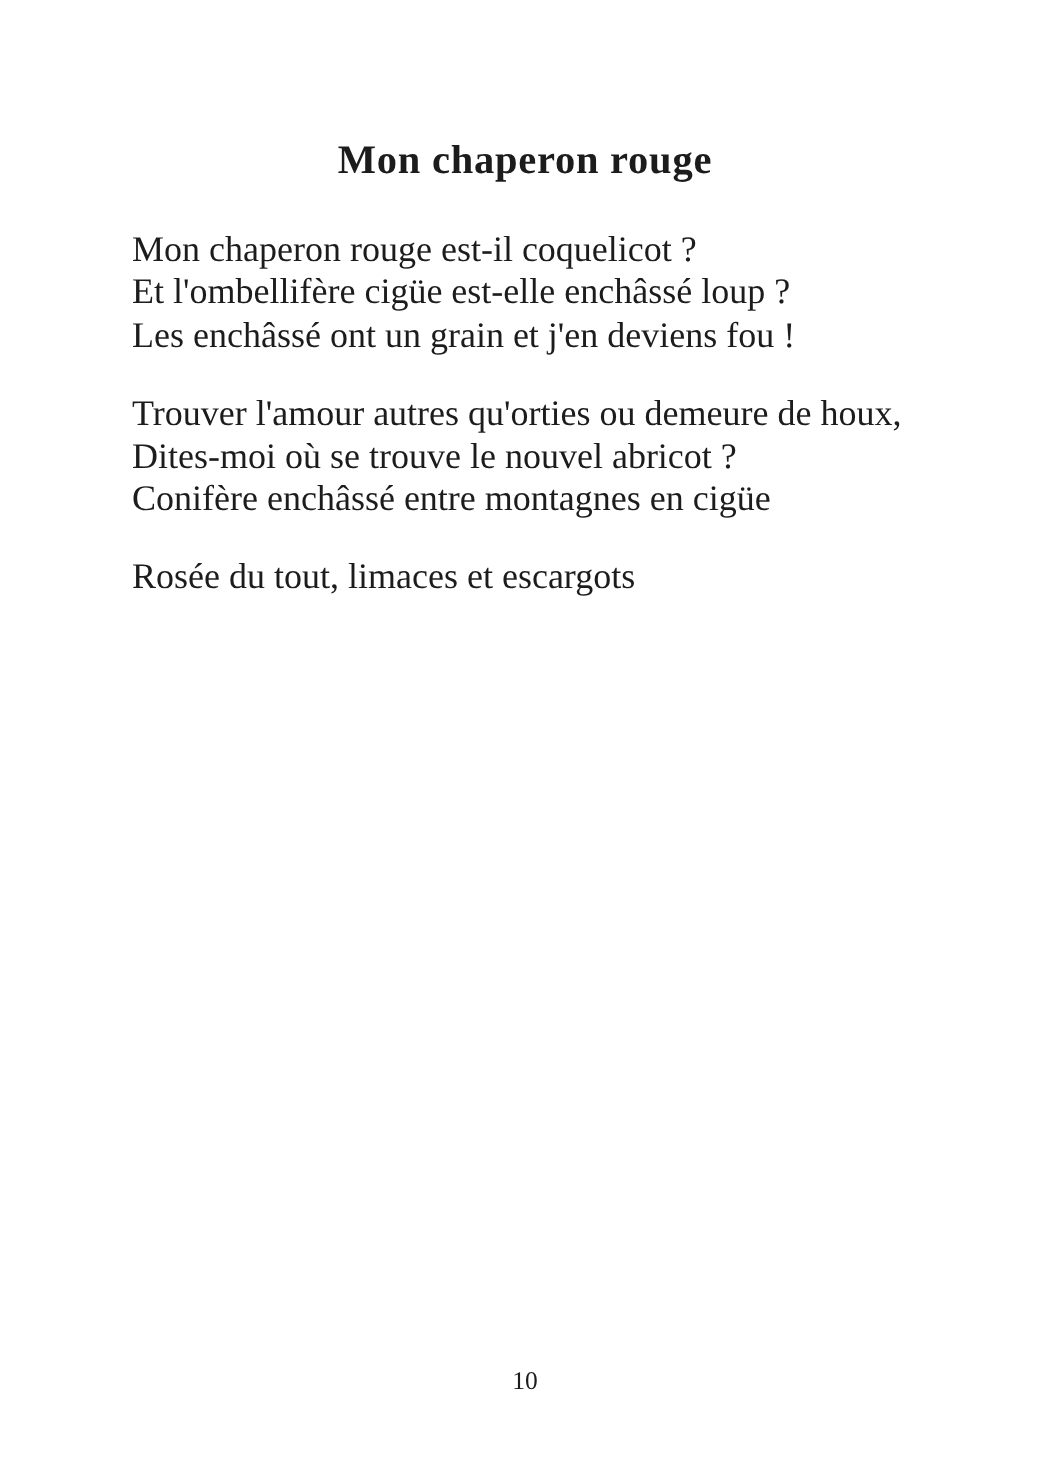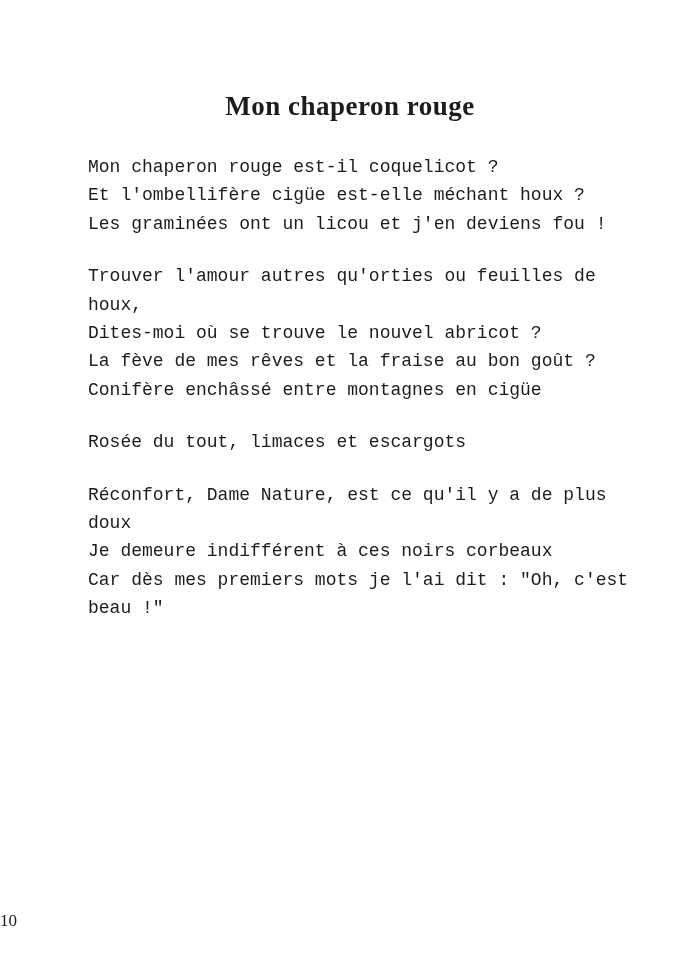--- a/index.html
+++ b/index.html
@@ -20,70 +20,64 @@
     margin: 0;
     padding-top: 91px;
     font-size: 27px;
     line-height: 31px;
     font-weight: bold;
     text-align: center;
     letter-spacing: 0.5px;
   }
   .poem {
     margin: 31px 40px 0 88px;
-    font-size: 18px;
+    font-size: 24px;
     line-height: 28.4px;
-    font-family: Liberation Mono, monospace;
   }
   .stanza {
     margin: 0 0 24px 0;
     padding: 0;
   }
   .poem-line {
     display: block;
     white-space: pre-wrap;
   }
   .page-number {
     position: absolute;
     left: 0;
     right: 0;
     top: 911px;
+    text-align: center;
     font-size: 17px;
     line-height: 20px;
   }
 </style>
 </head>
 <body>
 
 <div class="page">
 
   <h1 class="poem-title">Mon chaperon rouge</h1>
 
   <div class="poem">
 
     <p class="stanza">
       <span class="poem-line">Mon chaperon rouge est-il coquelicot ?</span>
-      <span class="poem-line">Et l'ombellifère cigüe est-elle méchant houx ?</span>
-      <span class="poem-line">Les graminées ont un licou et j'en deviens fou !</span>
+      <span class="poem-line">Et l'ombellifère cigüe est-elle enchâssé loup ?</span>
+      <span class="poem-line">Les enchâssé ont un grain et j'en deviens fou !</span>
     </p>
 
     <p class="stanza">
-      <span class="poem-line">Trouver l'amour autres qu'orties ou feuilles de houx,</span>
+      <span class="poem-line">Trouver l'amour autres qu'orties ou demeure de houx,</span>
       <span class="poem-line">Dites-moi où se trouve le nouvel abricot ?</span>
-      <span class="poem-line">La fève de mes rêves et la fraise au bon goût ?</span>
       <span class="poem-line">Conifère enchâssé entre montagnes en cigüe</span>
     </p>
 
     <p class="stanza">
       <span class="poem-line">Rosée du tout, limaces et escargots</span>
     </p>
 
-    <p class="stanza">
-      <span class="poem-line">Réconfort, Dame Nature, est ce qu'il y a de plus doux</span>
-      <span class="poem-line">Je demeure indifférent à ces noirs corbeaux</span>
-      <span class="poem-line">Car dès mes premiers mots je l'ai dit : "Oh, c'est beau !"</span>
-    </p>
 
   </div>
 
   <div class="page-number">10</div>
 
 </div>
 
 </body></html>

